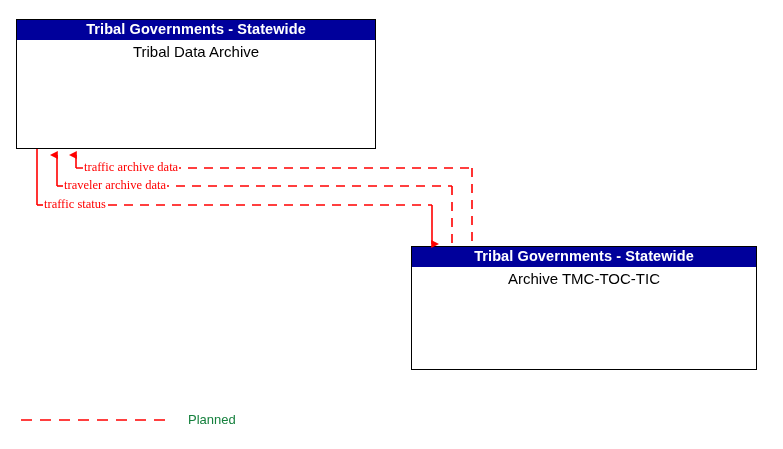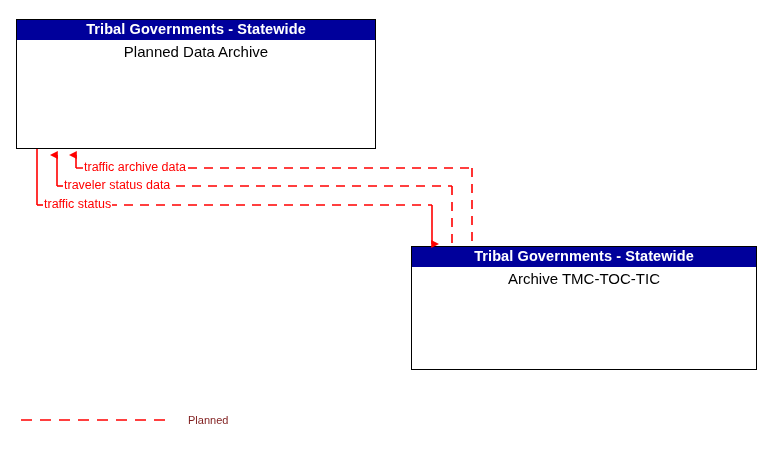--- a/index.html
+++ b/index.html
@@ -52,44 +52,44 @@
     top: 0;
     width: 783px;
     height: 449px;
     pointer-events: none;
   }
   
   .flow-label {
     position: absolute;
     color: #FF0000;
     font-size: 12.5px;
-    font-family: Liberation Sans, sans-serif;
+    font-family: Liberation Serif, serif;
     white-space: nowrap;
     line-height: 13px;
     background: #ffffff;
     padding: 0 1px;
   }
   
   .legend-label {
     position: absolute;
-    color: #7f1d1d;
-    font-size: 11px;
+    color: #15803d;
+    font-size: 13px;
     font-family: "Liberation Sans", sans-serif;
     white-space: nowrap;
     line-height: 14px;
   }
 </style>
 </head>
 <body>
 
 <div id="canvas">
 
   <div class="entity-box" id="box-tribal-data-archive" style="left:16px; top:19px; width:360px; height:130px;">
     <div class="entity-header">Tribal Governments - Statewide</div>
-    <div class="entity-name">Planned Data Archive</div>
+    <div class="entity-name">Tribal Data Archive</div>
   </div>
 
   <div class="entity-box" id="box-tribal-tmc-toc-tic" style="left:411px; top:246px; width:346px; height:124px;">
     <div class="entity-header">Tribal Governments - Statewide</div>
     <div class="entity-name">Archive TMC-TOC-TIC</div>
   </div>
 
   <svg id="flow-layer" viewBox="0 0 783 449" xmlns="http://www.w3.org/2000/svg">
 
     <defs>
@@ -132,19 +132,19 @@
       <path d="M 432 205 L 432 244" stroke="#FF0000" stroke-width="1.6" fill="none" marker-end="url(#arrow-down)"></path>
     </g>
 
     <g>
       <path d="M 21 420 L 170 420" stroke="#FF0000" stroke-width="1.6" fill="none" stroke-dasharray="11 8"></path>
     </g>
   </svg>
 
   <div class="flow-label" style="left:83px; top:161px;">traffic archive data</div>
 
-  <div class="flow-label" style="left:63px; top:179px;">traveler status data</div>
+  <div class="flow-label" style="left:63px; top:179px;">traveler archive data</div>
 
   <div class="flow-label" style="left:43px; top:198px;">traffic status</div>
 
   <div class="legend-label" style="left:188px; top:413px;">Planned</div>
 
 </div>
 
 </body></html>

